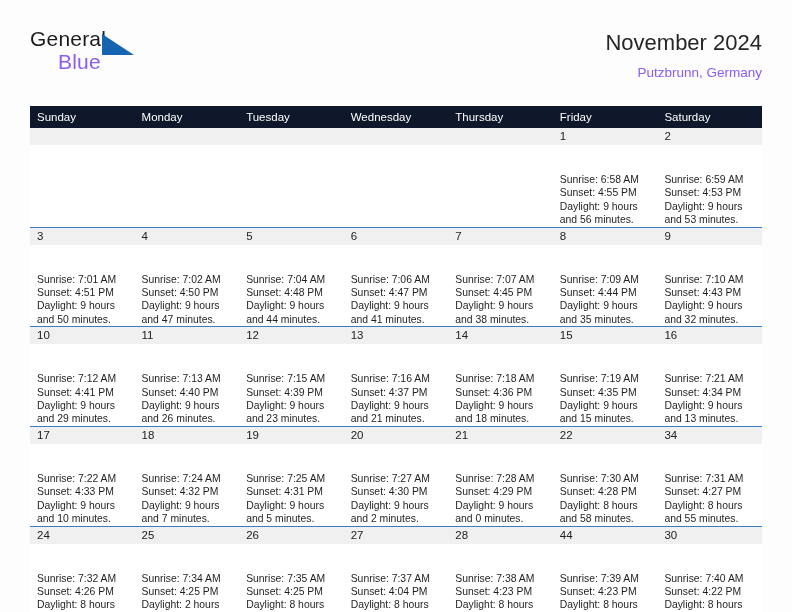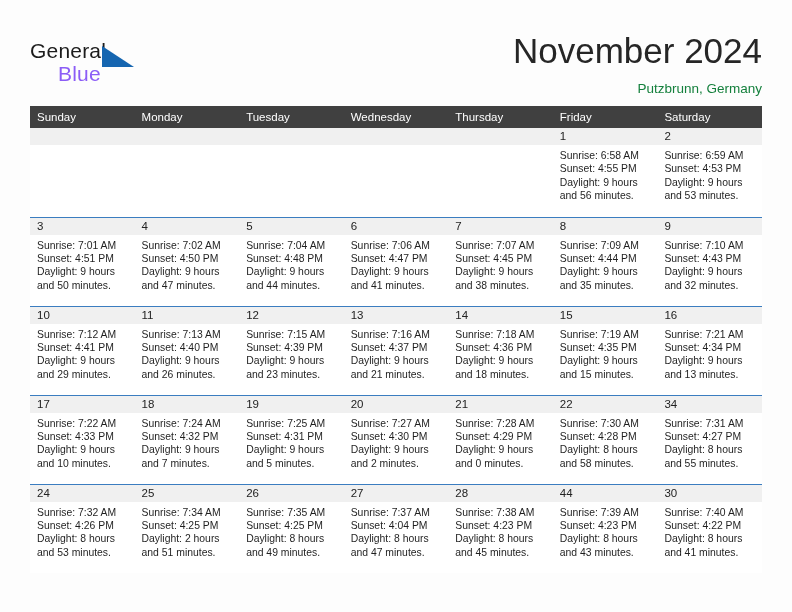--- a/index.html
+++ b/index.html
@@ -18,21 +18,21 @@
   .page {
     position: relative;
     width: 792px;
     height: 612px;
     box-sizing: border-box;
   }
 
   
   .header {
     display: flex;
-    align-items: flex-end;
+    align-items: flex-start;
     justify-content: space-between;
     padding: 28px 30px 0 30px;
     box-sizing: border-box;
   }
 
   .brand {
     position: relative;
     width: 120px;
     height: 56px;
     flex: none;
@@ -65,45 +65,45 @@
     height: 0;
     border-left: 32px solid #1565b0;
     border-top: 21px solid transparent;
   }
 
   .titles {
     text-align: right;
     padding-top: 2px;
   }
   .cal-title {
-    font-size: 35px;
+    font-size: 22px;
     font-weight: normal;
     color: #262626;
     line-height: 1.2;
     white-space: nowrap;
   }
   .cal-subtitle {
     font-size: 13.5px;
-    color: #15803d;
+    color: #8b5cf6;
     margin-top: 9px;
     white-space: nowrap;
   }
 
   
   .calendar {
     position: absolute;
     left: 30px;
     top: 106px;
     width: 732px;
     border-collapse: collapse;
     table-layout: fixed;
   }
 
   .calendar th {
-    background: #404040;
+    background: #0f172a;
     color: #ffffff;
     font-size: 11.5px;
     font-weight: normal;
     text-align: left;
     padding: 5px 0 5px 7px;
     height: 18px;
     box-sizing: border-box;
   }
 
   .calendar td {
@@ -131,20 +131,21 @@
 
   .daynum.empty {
     color: transparent;
   }
 
   .details {
     padding: 4px 6px 0 7px;
     font-size: 10.4px;
     line-height: 13.4px;
     color: #1f1f1f;
+    margin-top: 24px;
   }
   .details div {
     white-space: nowrap;
   }
   .details .daylight {
     white-space: normal;
   }
 </style>
 </head>
 <body>

